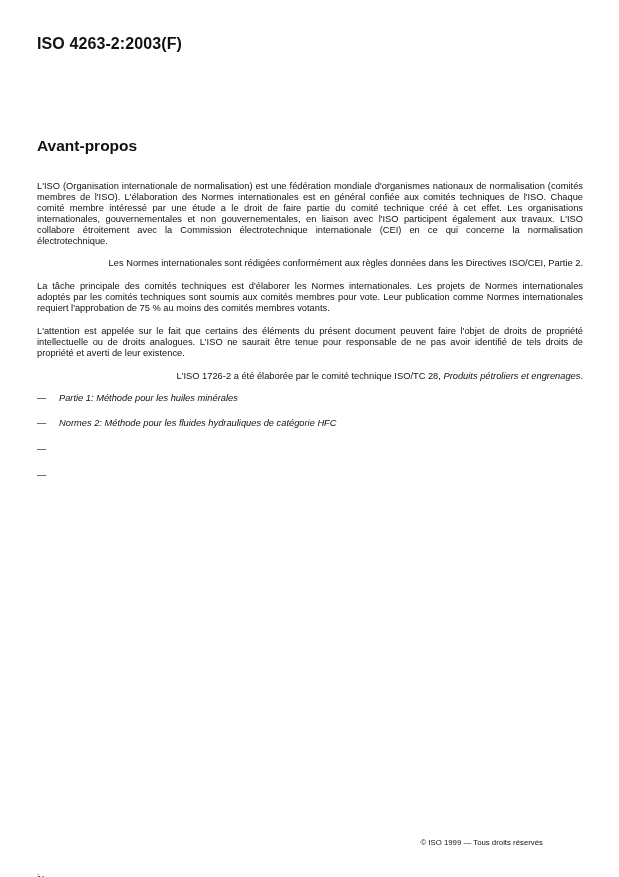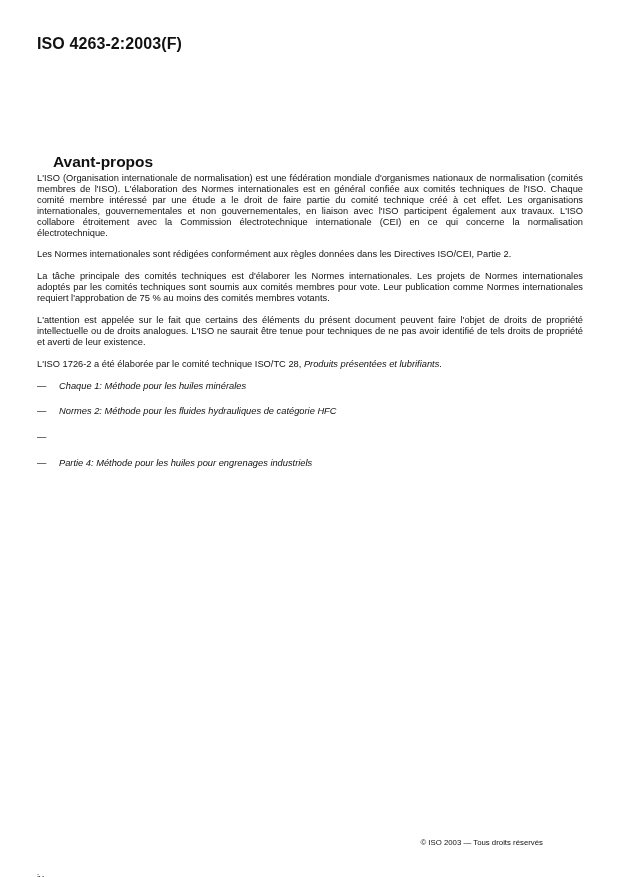--- a/index.html
+++ b/index.html
@@ -6,28 +6,28 @@
     body {
       width: 619px; height: 877px; position: relative; overflow: hidden;
       font-family: "Liberation Sans", sans-serif; color: #111111;
     }
     .doc-id {
       position: absolute; left: 37px; top: 35px;
       font-size: 16px; font-weight: bold; letter-spacing: 0.1px;
     }
     .heading {
       position: absolute; left: 37px; top: 137px;
-      font-size: 15.5px; font-weight: bold; margin: 16px;
+      font-size: 15.5px; font-weight: bold; margin: 0;
     }
     .body {
       position: absolute; left: 37px; top: 169px; width: 546px;
       font-size: 9.3px; line-height: 10.9px;
     }
-    .body p { margin: 4px 0 11px 0; text-align: justify; }
-    .body p.left { text-align: left; }
+    .body p { margin: 12px 0 11px 0; text-align: justify; }
+    .body p.left { text-align: right; }
     .body i { font-style: italic; }
     .list { margin: 0; padding: 0; list-style: none; }
     .list li {
       display: flex; align-items: baseline; margin: 0 0 14.8px 0;
       font-style: italic;
     }
     .list .dash { width: 22px; font-style: normal; flex: none; }
     .footer-page {
       position: absolute; left: 37px; top: 872px; font-size: 9.5px;
     }
@@ -39,36 +39,35 @@
 <body>
 
 <div class="doc-id">ISO 4263-2:2003(F)</div>
 
 <h1 class="heading">Avant-propos</h1>
 
 <div class="body">
   <p>L'ISO (Organisation internationale de normalisation) est une fédération mondiale d'organismes nationaux de normalisation (comités membres de l'ISO). L'élaboration des Normes internationales est en général confiée aux comités techniques de l'ISO. Chaque comité membre intéressé par une étude a le droit de faire partie du comité technique créé à cet effet. Les organisations internationales, gouvernementales et non gouvernementales, en liaison avec l'ISO participent également aux travaux. L'ISO collabore étroitement avec la Commission électrotechnique internationale (CEI) en ce qui concerne la normalisation électrotechnique.</p>
   <p class="left">Les Normes internationales sont rédigées conformément aux règles données dans les Directives ISO/CEI, Partie 2.</p>
   <p>La tâche principale des comités techniques est d'élaborer les Normes internationales. Les projets de Normes internationales adoptés par les comités techniques sont soumis aux comités membres pour vote. Leur publication comme Normes internationales requiert l'approbation de 75 % au moins des comités membres votants.</p>
-  <p>L'attention est appelée sur le fait que certains des éléments du présent document peuvent faire l'objet de droits de propriété intellectuelle ou de droits analogues. L'ISO ne saurait être tenue pour techniques de ne pas avoir identifié de tels droits de propriété et averti de leur existence.</p>
-  <p class="left"><span>L'ISO 1726-2 a été élaborée par le comité technique ISO/TC 28, </span><i>Produits présentées et lubrifiants</i><span>.</span></p>
+  <p>L'attention est appelée sur le fait que certains des éléments du présent document peuvent faire l'objet de droits de propriété intellectuelle ou de droits analogues. L'ISO ne saurait être tenue pour responsable de ne pas avoir identifié de tels droits de propriété et averti de leur existence.</p>
+  <p class="left"><span>L'ISO 1726-2 a été élaborée par le comité technique ISO/TC 28, </span><i>Produits pétroliers et engrenages</i><span>.</span></p>
 
   <ul class="list">
     <li>
       <span class="dash">—</span>
-      <span>Chaque 1: Méthode pour les huiles minérales</span>
+      <span>Partie 1: Méthode pour les huiles minérales</span>
     </li>
     <li>
       <span class="dash">—</span>
       <span>Normes 2: Méthode pour les fluides hydrauliques de catégorie HFC</span>
     </li>
     <li>
       <span class="dash">—</span>
     </li>
     <li>
       <span class="dash">—</span>
-      <span>Partie 4: Méthode pour les huiles pour engrenages industriels</span>
     </li>
   </ul>
 </div>
 
 <div class="footer-page">iv</div>
-<div class="footer-copy">© ISO 2003 — Tous droits réservés</div>
+<div class="footer-copy">© ISO 1999 — Tous droits réservés</div>
 
 </body></html>

